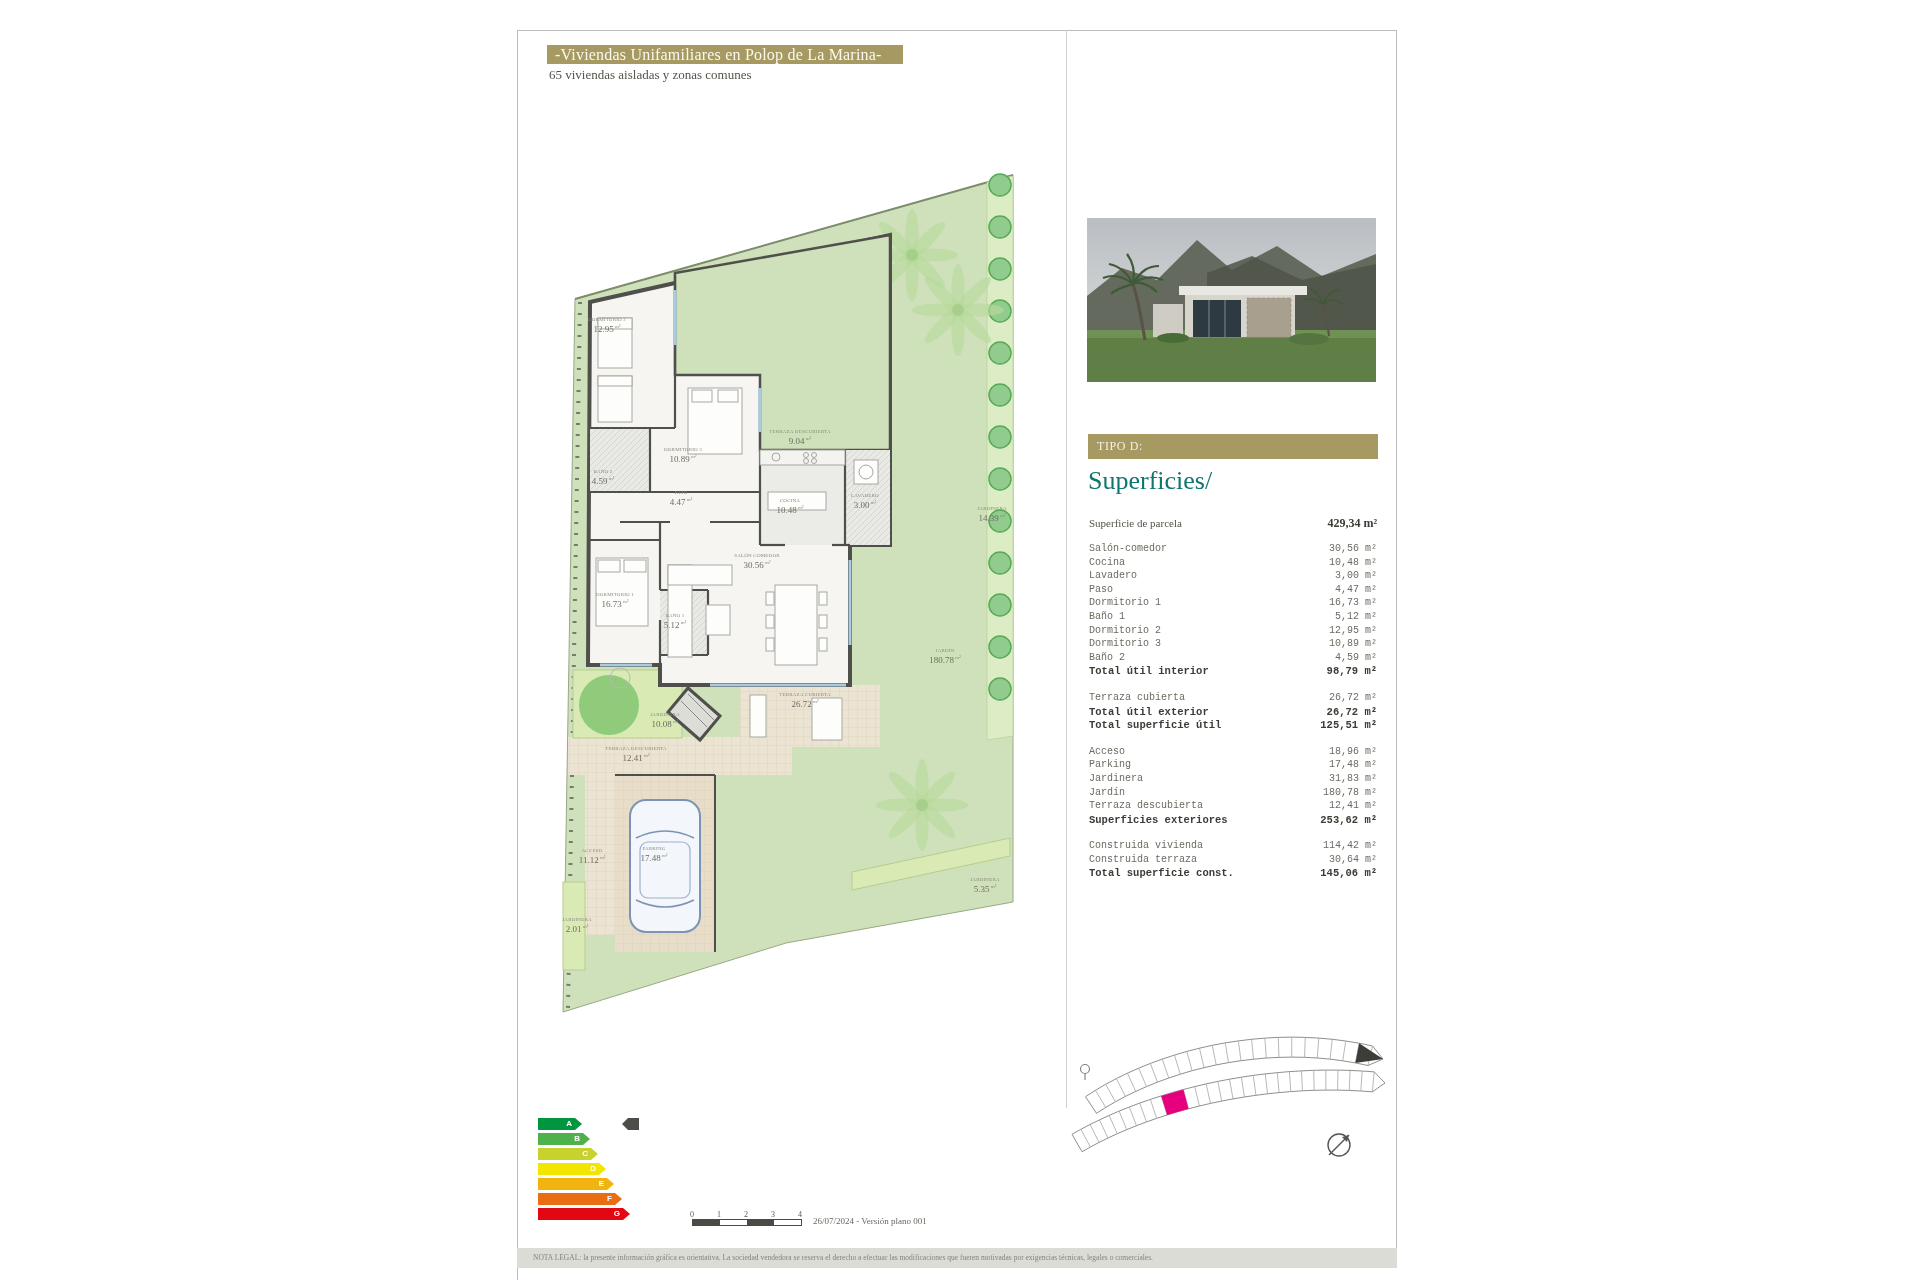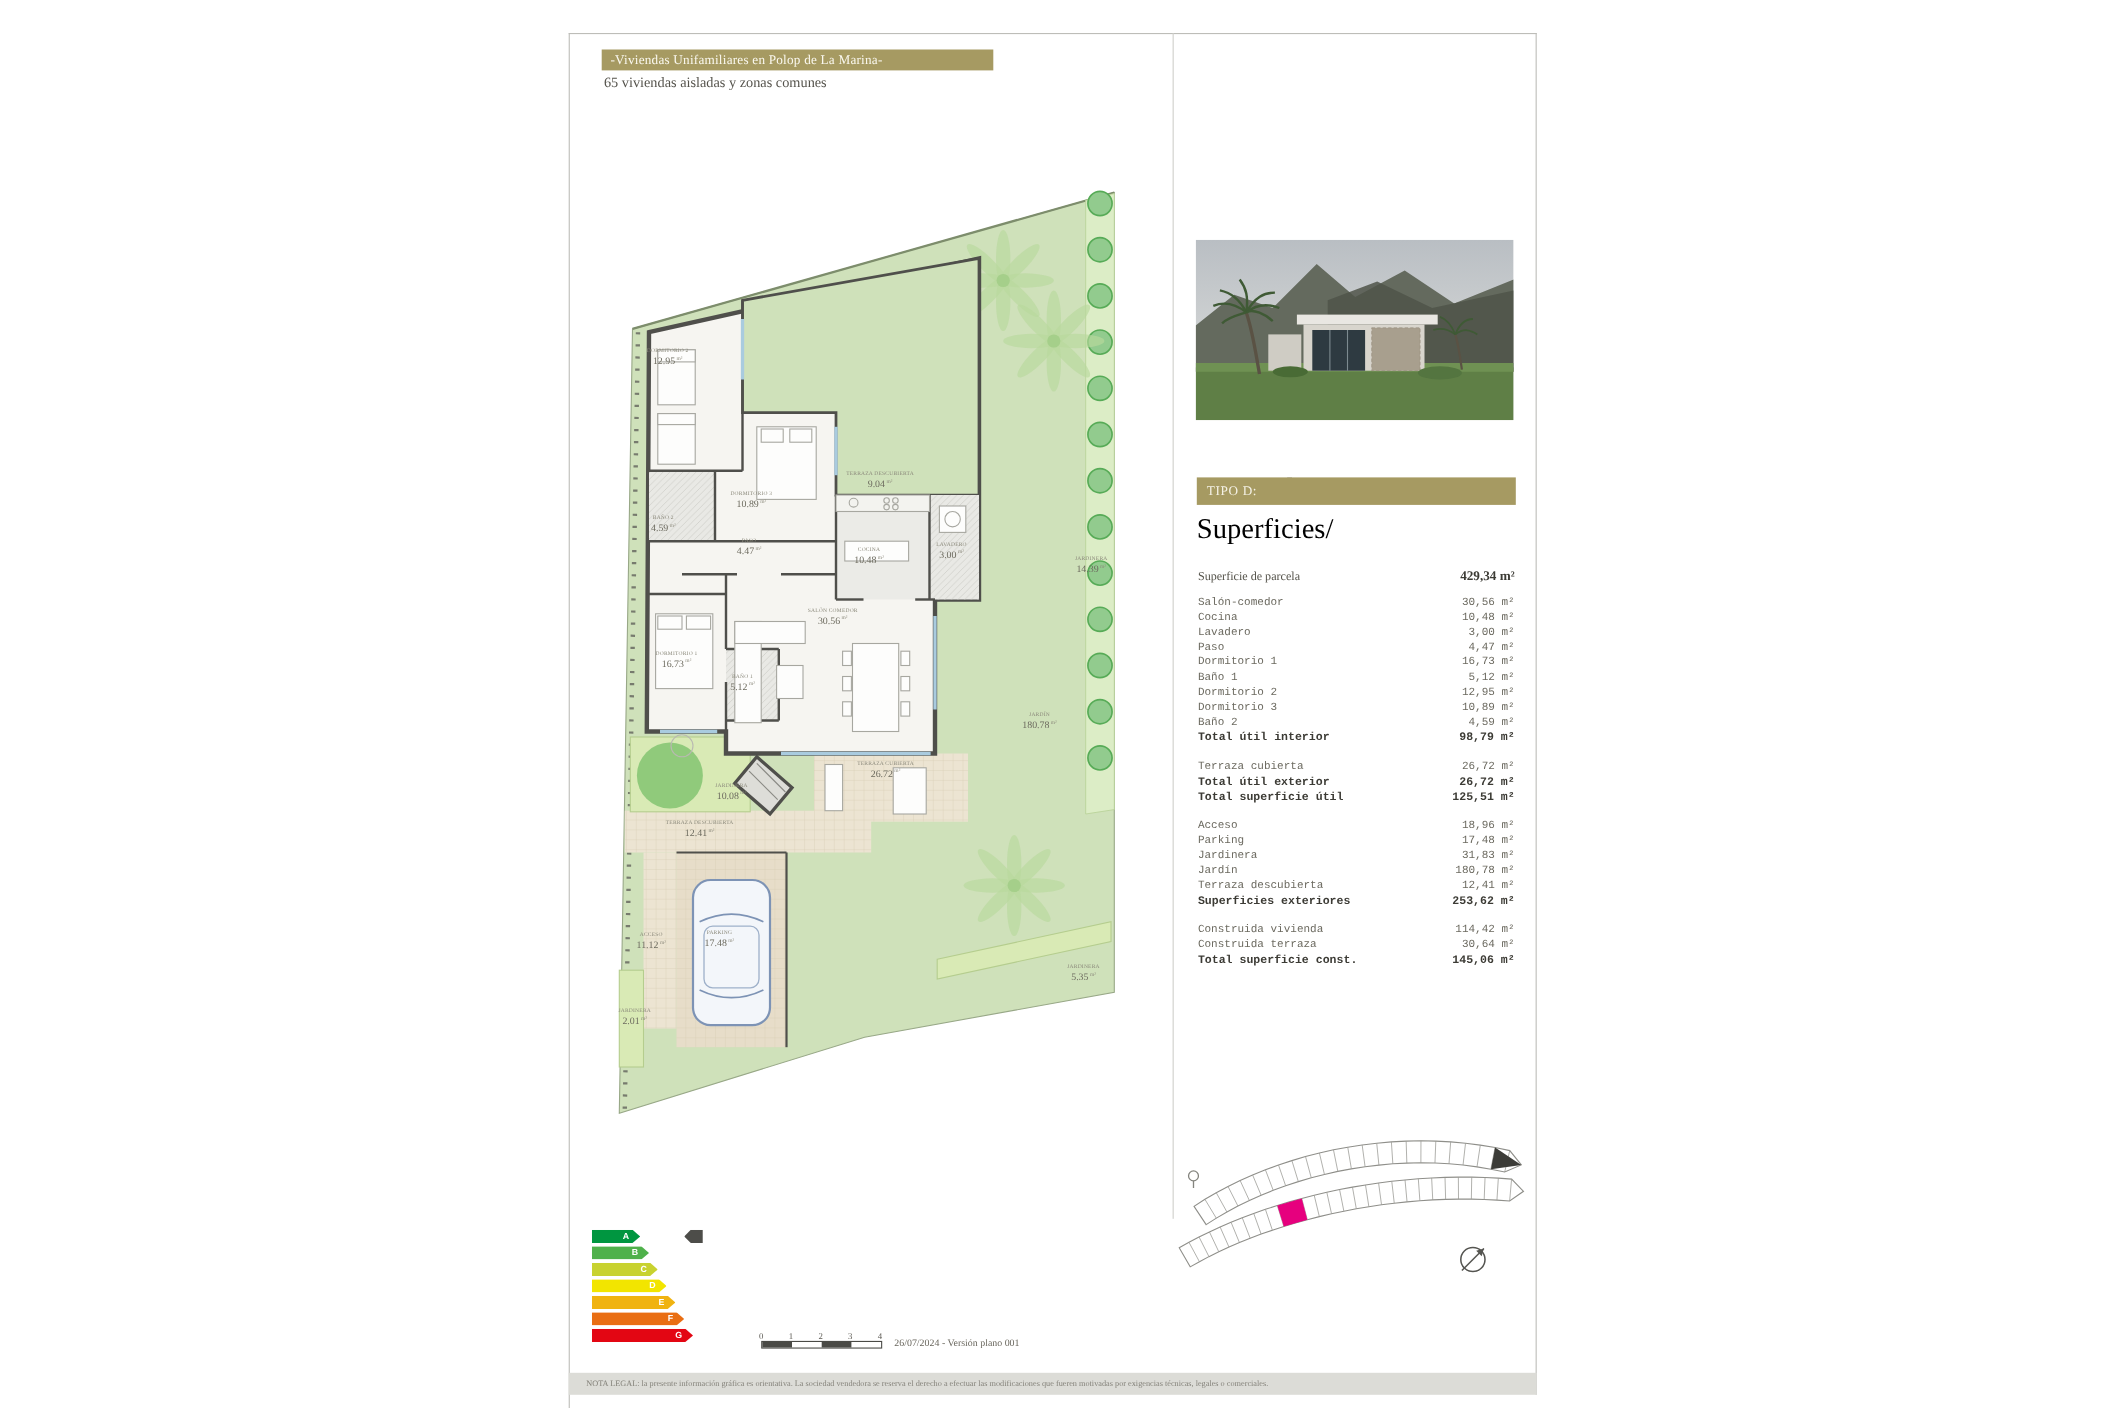--- a/index.html
+++ b/index.html
@@ -4,39 +4,39 @@
 <style>
   html,body{margin:0;padding:0;}
   body{
     width:1920px;height:1280px;position:relative;background:#ffffff;
     font-family:"Liberation Serif", serif;color:#4a4a46;overflow:hidden;
   }
   .line{position:absolute;background:#bdbdb8;}
   
   .title-bar{
     position:absolute;left:547px;top:45px;width:356px;height:19px;
-    background:var(--gold);color:#faf8ef;font-size:12px;line-height:19px;
+    background:var(--gold);color:#faf8ef;font-size:16px;line-height:19px;
     padding-left:8px;box-sizing:border-box;letter-spacing:.2px;
   }
   .subtitle{position:absolute;left:549px;top:67px;font-size:13px;color:#55534c;}
   
   .plan-wrap{position:absolute;left:560px;top:160px;width:480px;height:880px;}
   .plan-labels{position:absolute;left:0;top:0;width:1920px;height:1280px;pointer-events:none;}
   .room-label{position:absolute;transform:translate(-50%,-50%);text-align:center;white-space:nowrap;}
   .room-label .rn{display:block;font-size:5px;letter-spacing:.2px;color:#8b897b;}
   .room-label .ra{display:block;font-size:9px;color:#6e6c60;line-height:9px;}
   .room-label .ru{font-size:5px;vertical-align:super;color:#8b897b;}
   
   .photo{position:absolute;left:1087px;top:218px;width:289px;height:164px;}
   .panel-heading{position:absolute;left:1088px;top:386px;font-size:28px;color:#3b3a35;margin-top:44px;}
   .tipo-bar{
     position:absolute;left:1088px;top:434px;width:290px;height:25px;background:var(--gold);
     color:#f4f1e5;font-size:12px;line-height:25px;padding-left:9px;box-sizing:border-box;letter-spacing:.6px;
   }
-  .surfaces-heading{position:absolute;left:1088px;top:466px;font-size:26px;color:#000000;}
+  .surfaces-heading{position:absolute;left:1088px;top:466px;font-size:26px;color:#0f766e;}
   .parcel-row{position:absolute;left:1089px;top:516px;width:288px;display:flex;justify-content:space-between;align-items:baseline;}
   .parcel-row .sl{font-size:11px;color:#55534b;}
   .parcel-row .sv{font-size:12px;font-weight:bold;color:#3c3b35;}
   .surfaces-table{position:absolute;left:1089px;top:543px;width:288px;}
   .surf-group{margin-bottom:13px;}
   .surf-row{display:flex;justify-content:space-between;align-items:baseline;height:13.6px;font-family:Liberation Mono, monospace;}
   .surf-row .sl{font-size:10px;color:#6c6a60;}
   .surf-row .sv{font-size:10px;color:#6c6a60;}
   .surf-row.total .sl,.surf-row.total .sv{font-weight:bold;font-size:10.5px;color:#3c3b35;}
   

